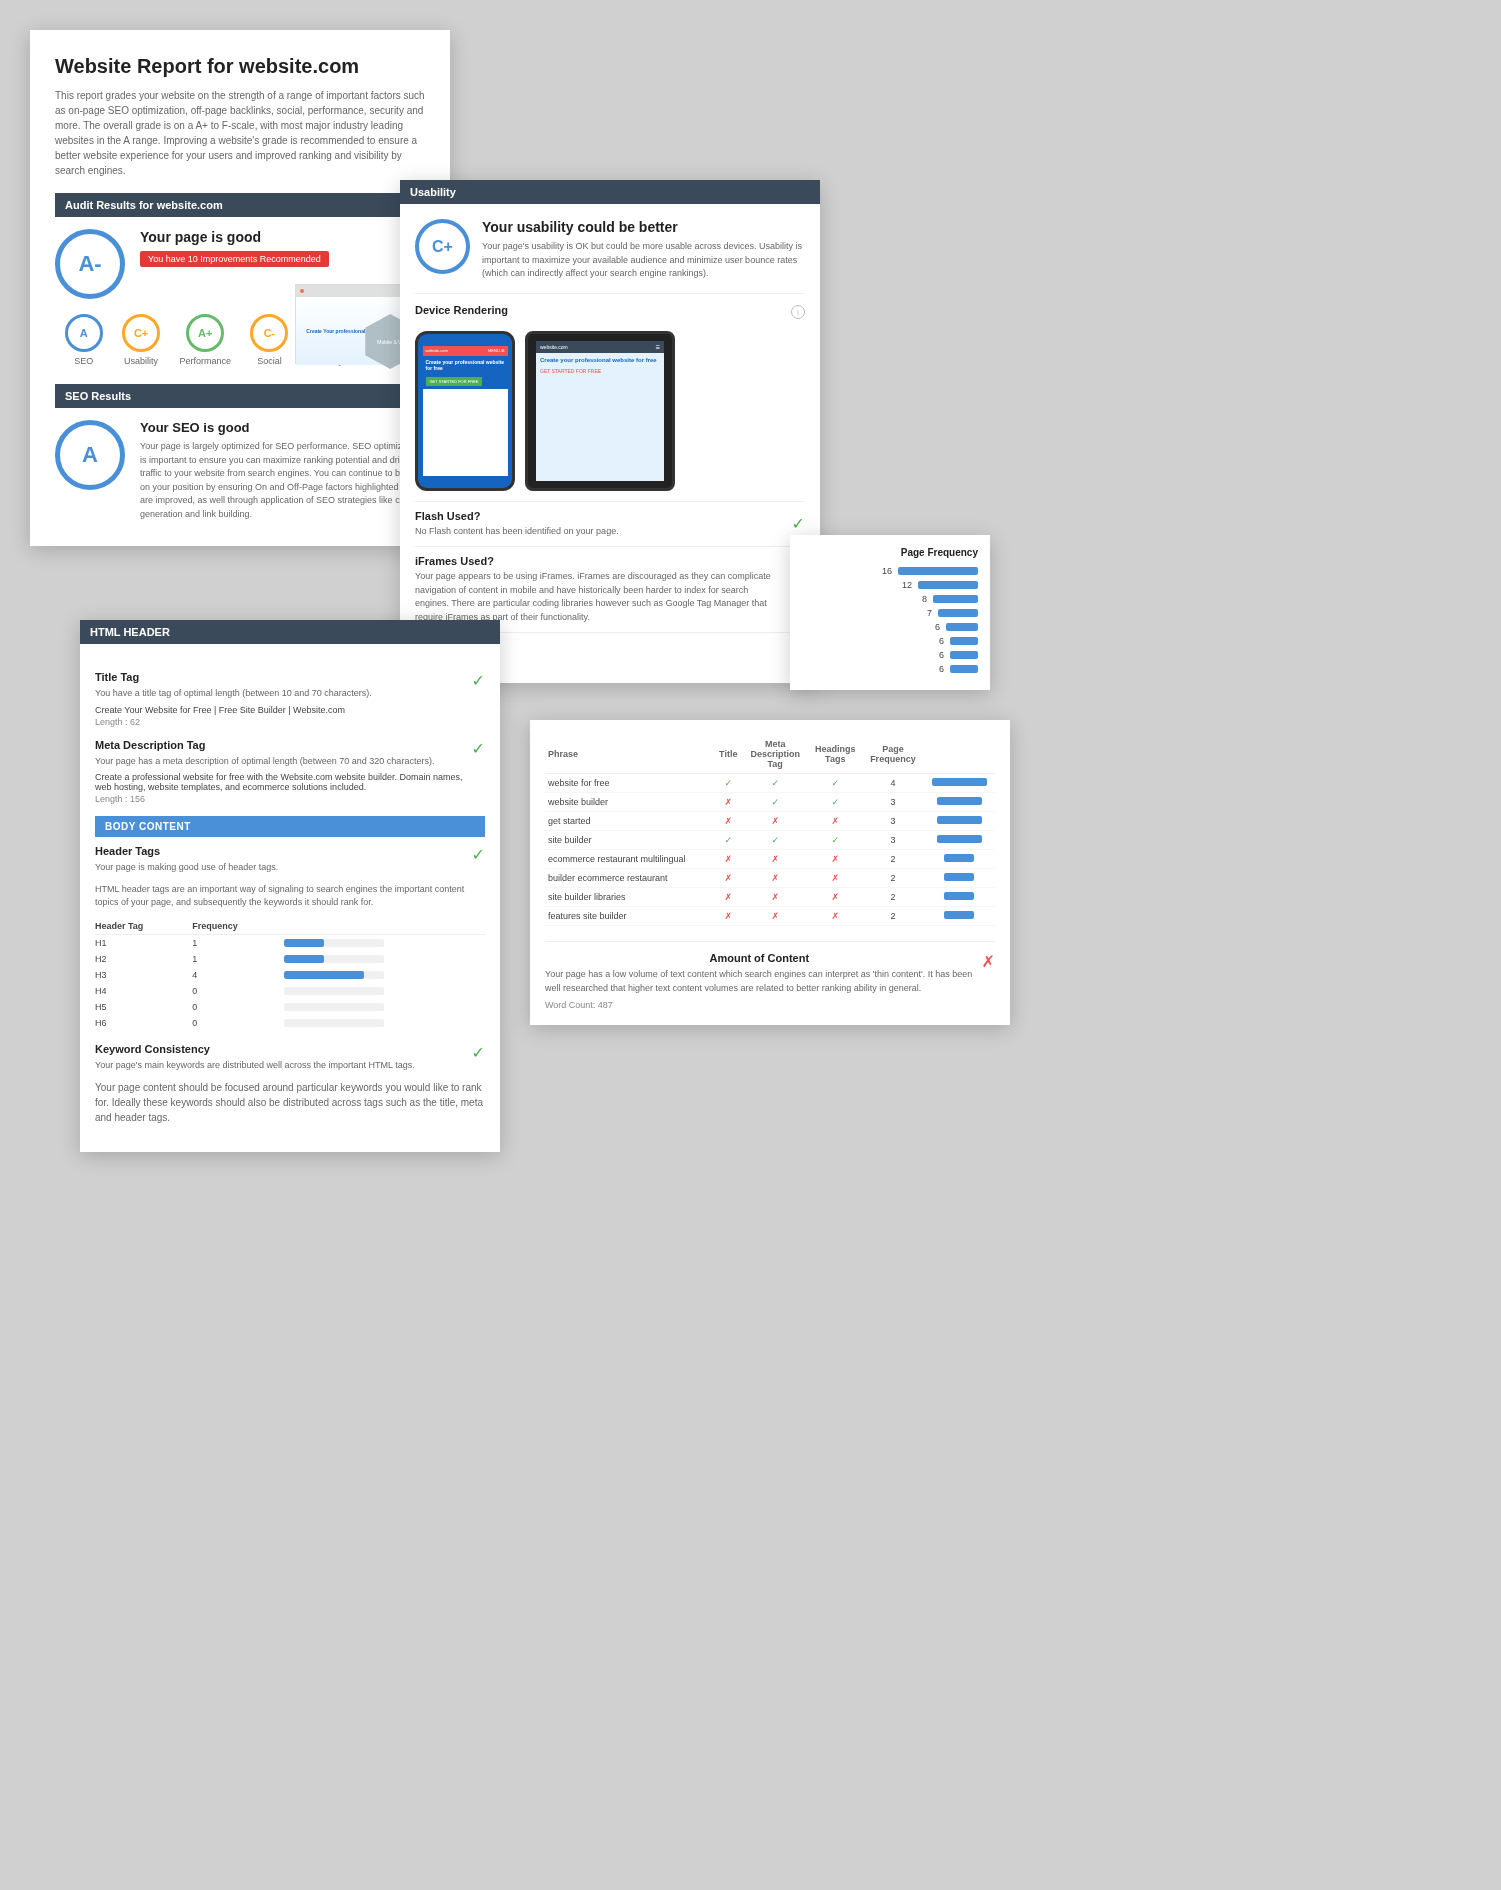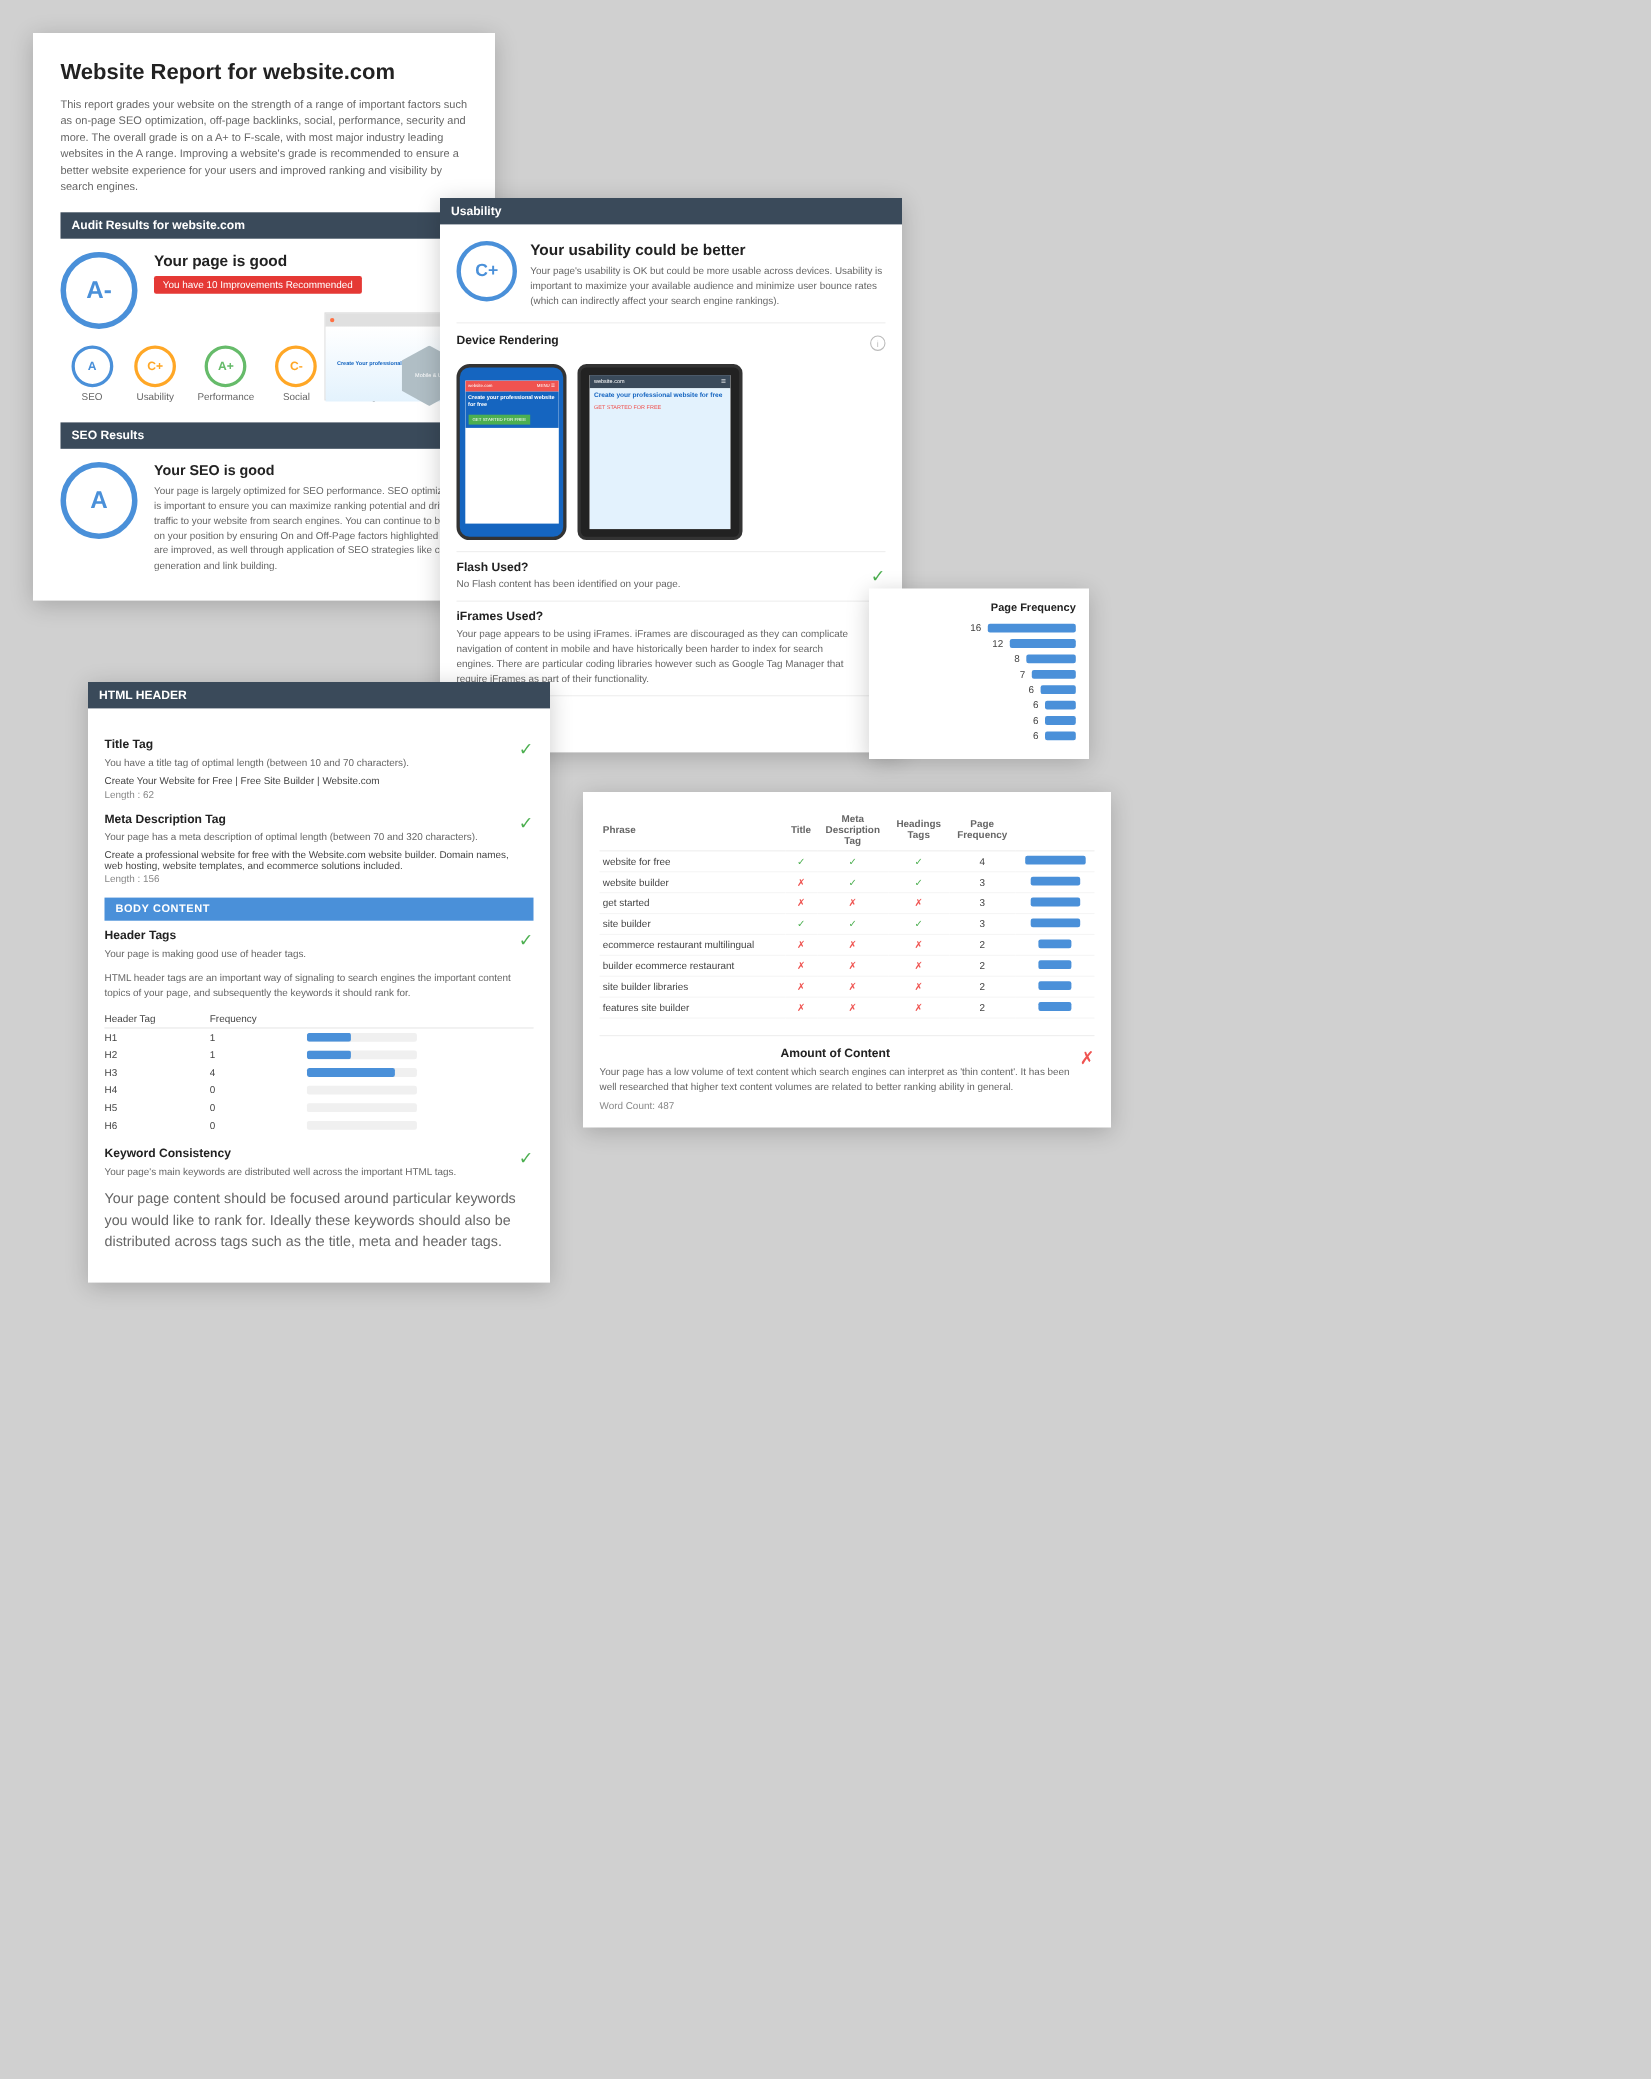--- a/index.html
+++ b/index.html
@@ -443,21 +443,21 @@
 
     
     .header-table {
       width: 100%;
       border-collapse: collapse;
       margin-top: 8px;
     }
     .header-table th {
       text-align: left;
       font-size: 9px;
-      font-weight: normal;
+      font-weight: bold;
       color: #444;
       padding: 3px 0;
       border-bottom: 1px solid #eee;
     }
     .header-table td {
       font-size: 9px;
       color: #444;
       padding: 3px 0;
       vertical-align: middle;
     }
@@ -907,21 +907,21 @@
     </div>
 
     <div class="tag-section">
       <div class="tag-row">
         <div>
           <h3>Keyword Consistency</h3>
           <p>Your page's main keywords are distributed well across the important HTML tags.</p>
         </div>
         <span class="check-icon-pass">✓</span>
       </div>
-      <p style="font-size:13px;color:#666;line-height:1.5;margin-top:4px;">Your page content should be focused around particular keywords you would like to rank for. Ideally these keywords should also be distributed across tags such as the title, meta and header tags.</p>
+      <p style="font-size:10px;color:#666;line-height:1.5;margin-top:4px;">Your page content should be focused around particular keywords you would like to rank for. Ideally these keywords should also be distributed across tags such as the title, meta and header tags.</p>
     </div>
   </div>
 </div>
 
 <div class="keyword-card">
   <table class="keyword-table">
     <thead>
       <tr>
         <th>Phrase</th>
         <th>Title</th>

